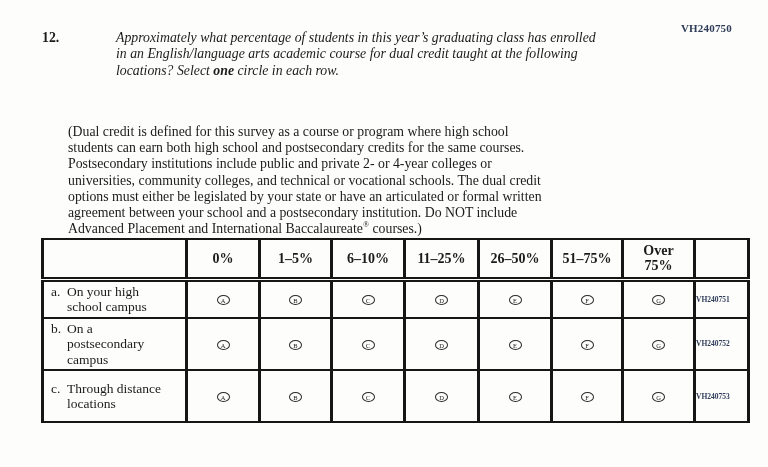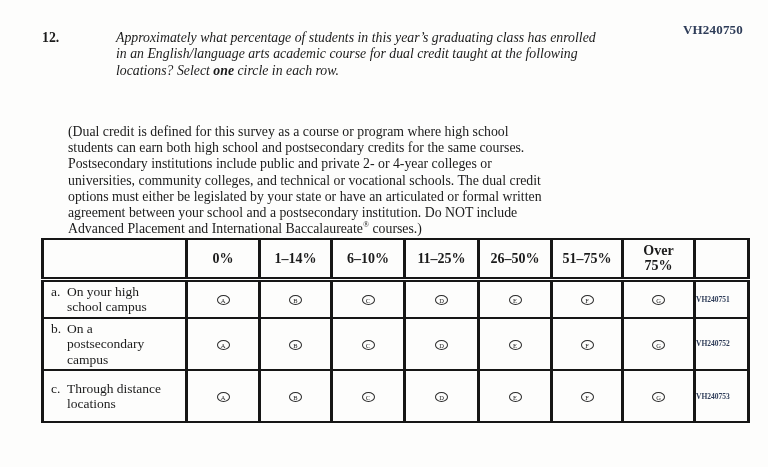--- a/index.html
+++ b/index.html
@@ -2,22 +2,22 @@
 <html><head>
 <meta charset="utf-8">
 <style>
   html,body { margin:0; padding:0; background:#e8e8e8; }
   .page {
     position:relative; width:768px; height:467px;
     background:#fdfdfc; overflow:hidden;
     font-family:"Liberation Serif", serif; color:#1b1b1b;
   }
   .top-code {
-    position:absolute; top:22px; right:25px;
-    font-size:13px; font-weight:bold; color:#2e3c58; letter-spacing:.2px;text-align:right;
+    position:absolute; top:22px; right:36px;
+    font-size:11px; font-weight:bold; color:#2e3c58; letter-spacing:.2px;text-align:right;
   }
   .question { position:absolute; left:42px; top:30px; display:flex;gap:48px; }
   .qnum { font-weight:bold; width:26px; flex:none; font-size:13.8px; line-height:16.3px; }
   .qtext { width:612px; font-size:13.8px; line-height:16.3px; white-space:pre-line;font-style:italic; }
   .qtext b { font-weight:bold; }
   .note {
     position:absolute; left:68px; top:96px; width:612px;
     font-size:13.8px; line-height:16.2px; white-space:pre-line;margin-top:28px;
   }
   .note sup { font-size:8px; line-height:0; }
@@ -88,21 +88,21 @@
       <col style="width:74px">
         <col style="width:73px">
         <col style="width:71px">
       <col style="width:72px">
       <col style="width:54px">
     </colgroup>
     <thead>
       <tr class="hdr" id="header-row">
           <th class="corner"></th>
           <th class="col-head">0%</th>
-          <th class="col-head">1–14%</th>
+          <th class="col-head">1–5%</th>
           <th class="col-head">6–10%</th>
           <th class="col-head">11–25%</th>
           <th class="col-head">26–50%</th>
           <th class="col-head">51–75%</th>
           <th class="col-head">Over
 75%</th>
           <th class="corner"></th>
         </tr>
     </thead>
     <tbody id="grid-body">

